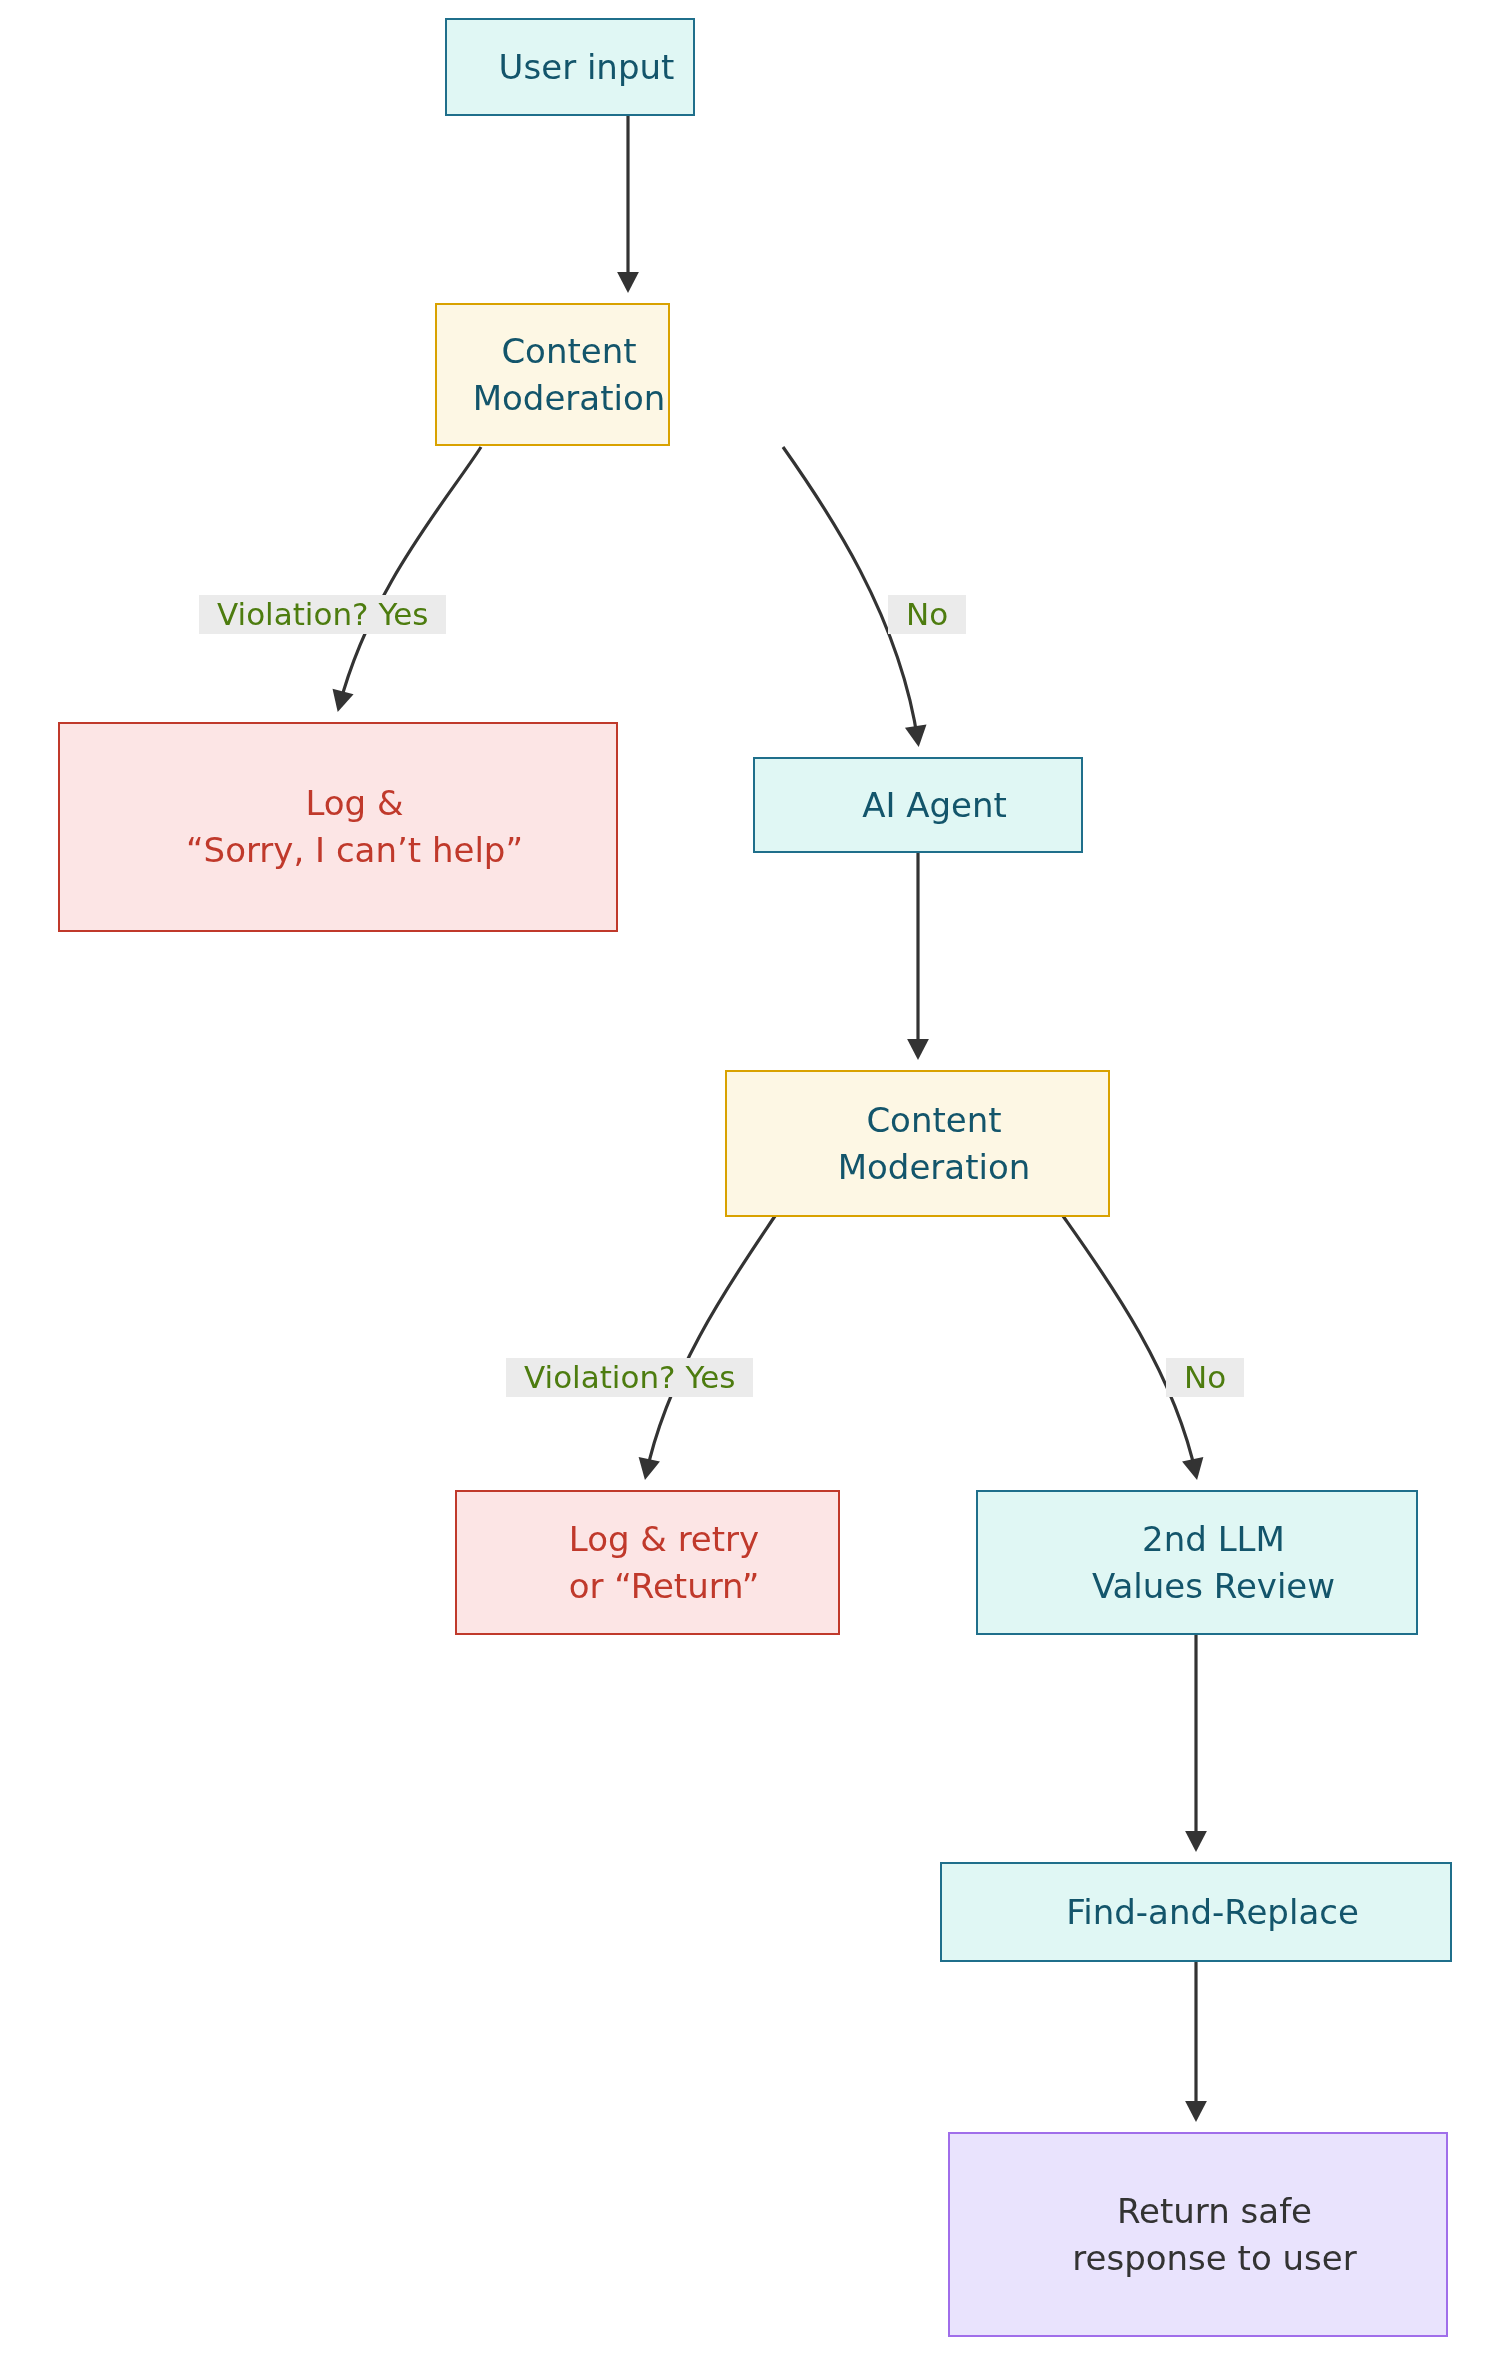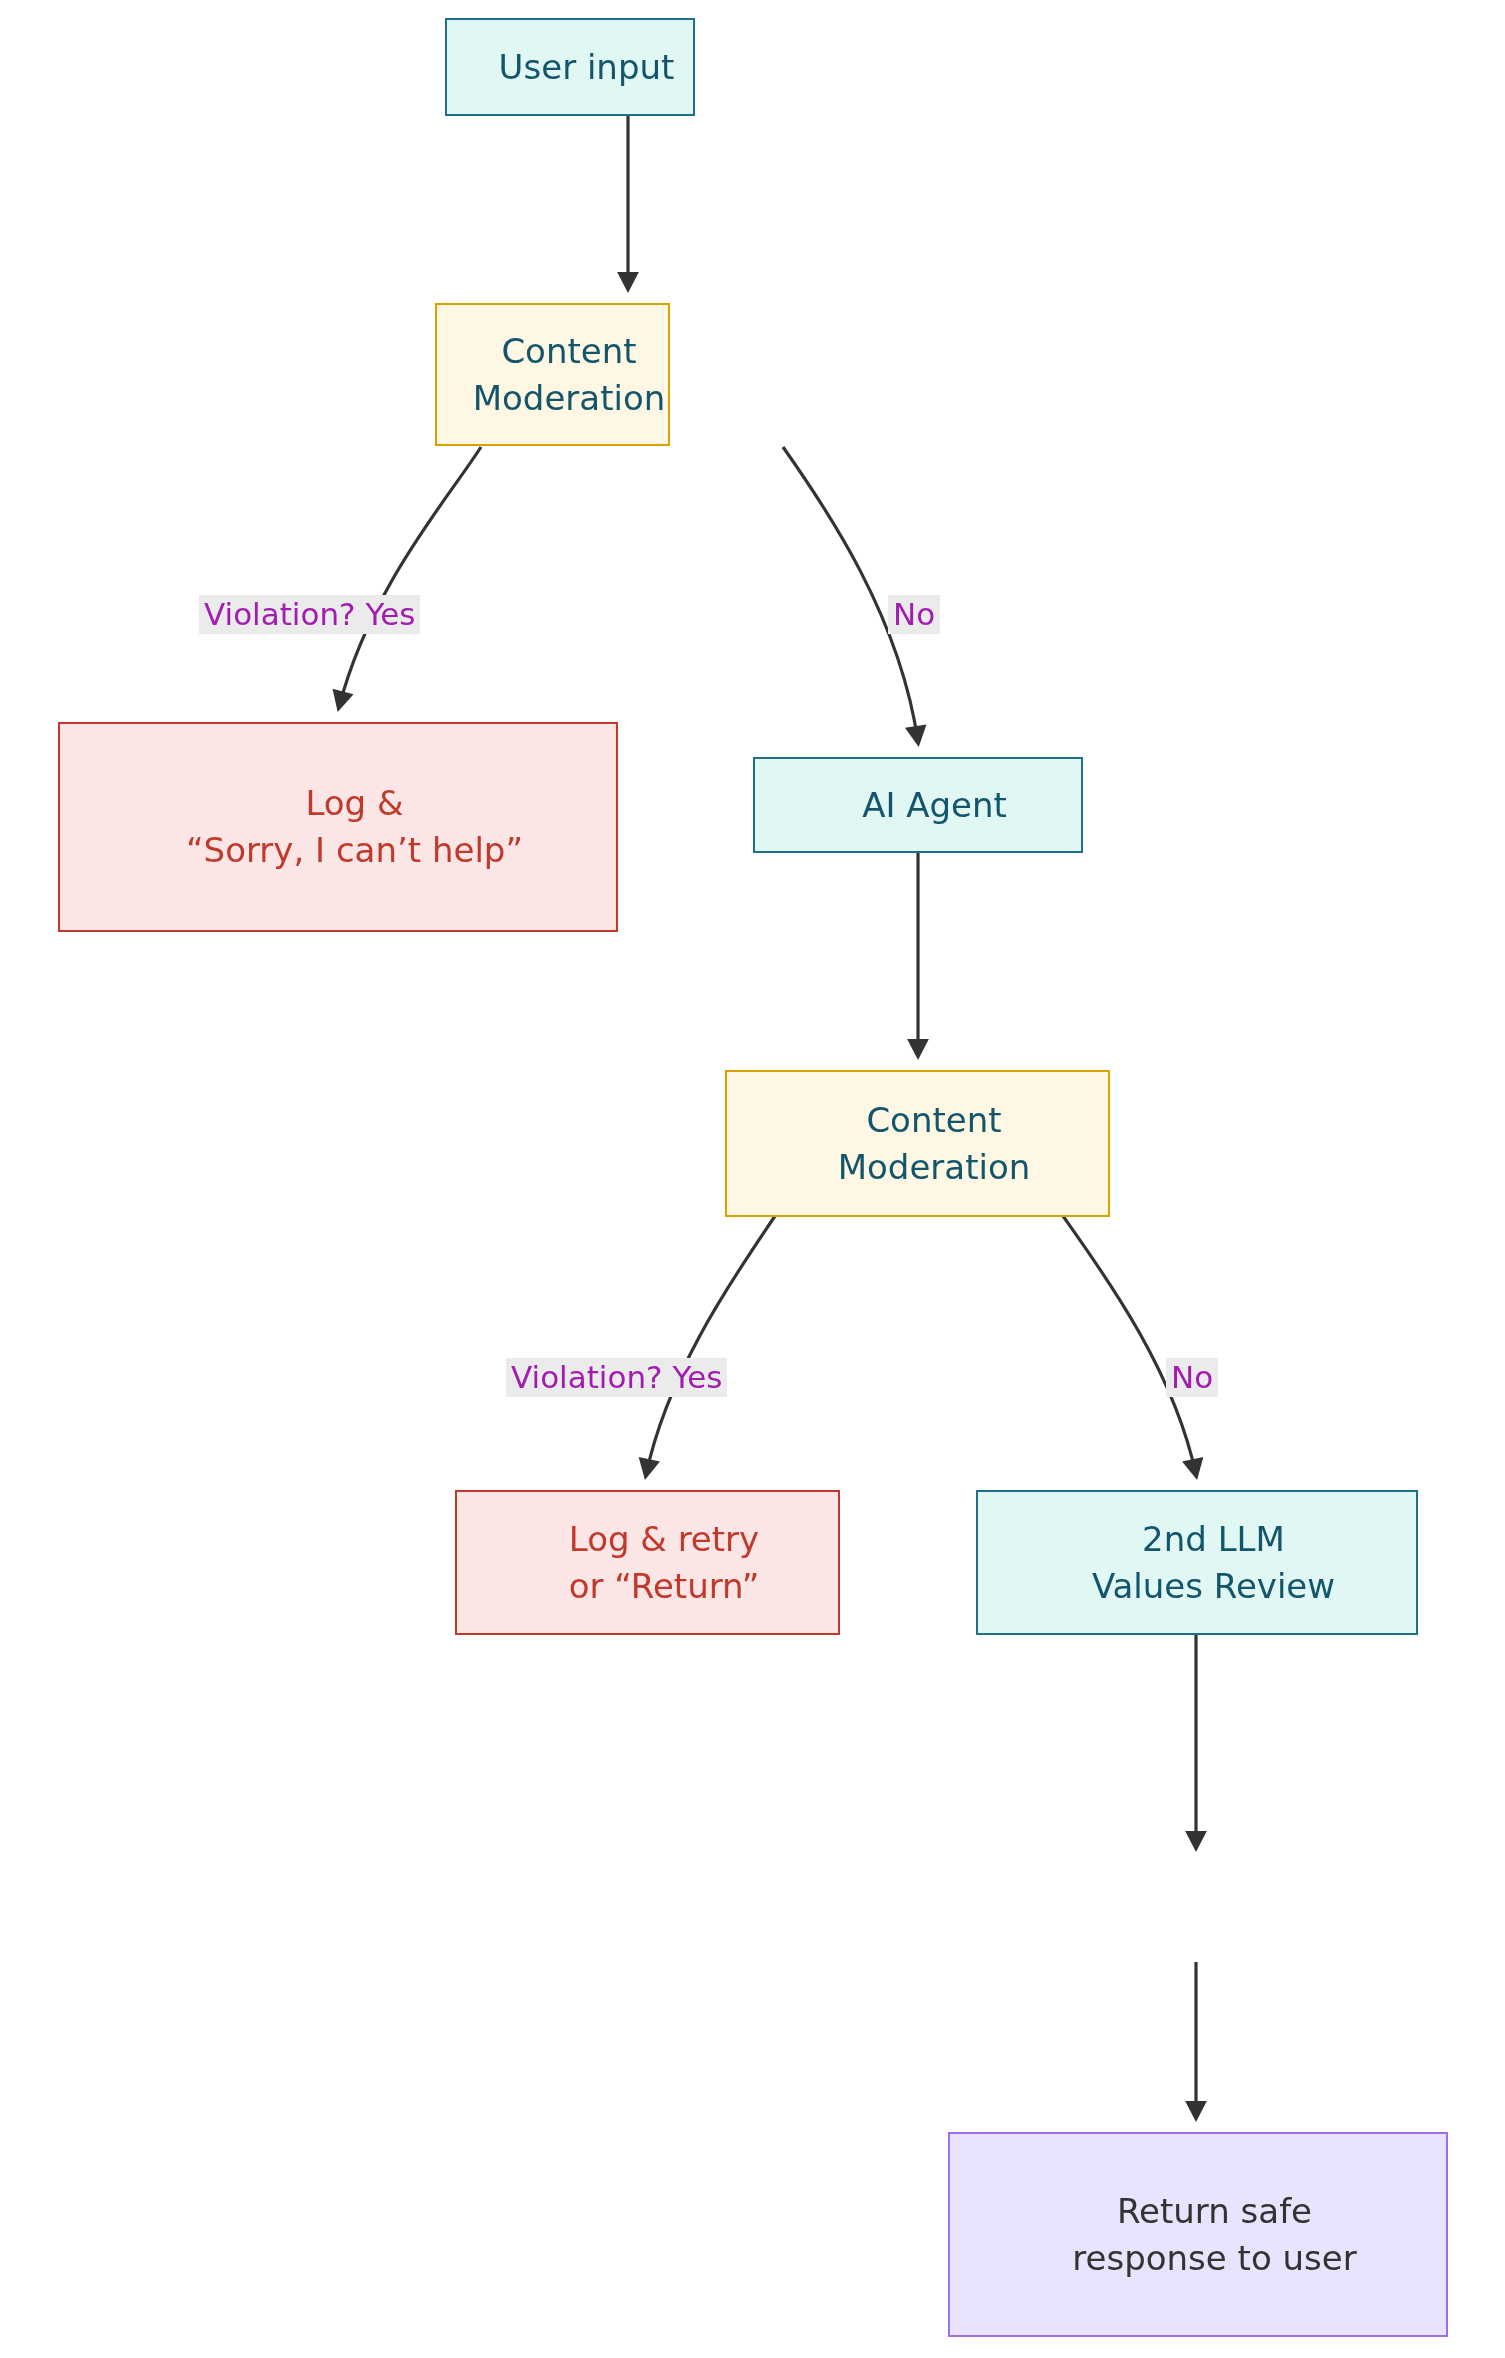--- a/index.html
+++ b/index.html
@@ -58,24 +58,24 @@
   }
   .n-purple {
     background: #e9e3fd;
     border: 2px solid #a06eea;
     color: #333333;
   }
   
   .edge-label {
     position: absolute;
     background: #ebebeb;
-    color: #a21caf;
+    color: #4d7c0f;
     font-size: 31px;
     line-height: 1.12;
-    padding: 2px 5px;
+    padding: 2px 18px;
     white-space: nowrap;
     box-sizing: border-box;
   }
 </style>
 </head>
 <body>
 
 <div id="canvas">
 
   <svg id="edges" viewBox="0 0 1505 2358" width="1505" height="2358" xmlns="http://www.w3.org/2000/svg">
@@ -128,20 +128,23 @@
   <div class="node n-red" style="left:455px; top:1490px; width:385px; height:145px; font-size:34px;">
     <span class="line">Log &amp; retry</span>
     <span class="line">or “Return”</span>
   </div>
 
   <div class="node n-teal" style="left:976px; top:1490px; width:442px; height:145px; font-size:34px;">
     <span class="line">2nd LLM</span>
     <span class="line">Values Review</span>
   </div>
 
+  <div class="node n-teal" style="left:940px; top:1862px; width:512px; height:100px; font-size:34px;">
+    <span class="line">Find-and-Replace</span>
+  </div>
 
   <div class="node n-purple" style="left:948px; top:2132px; width:500px; height:205px; font-size:34px;">
     <span class="line">Return safe</span>
     <span class="line">response to user</span>
   </div>
 
   <div class="edge-label" style="left:199px; top:595px;">Violation? Yes</div>
 
   <div class="edge-label" style="left:888px; top:595px;">No</div>
 

